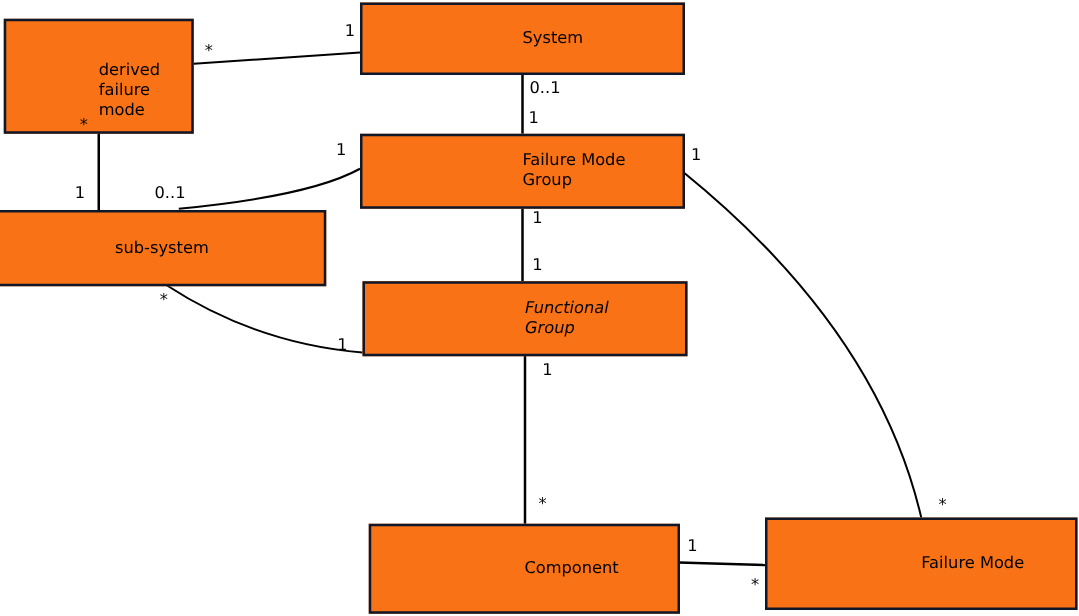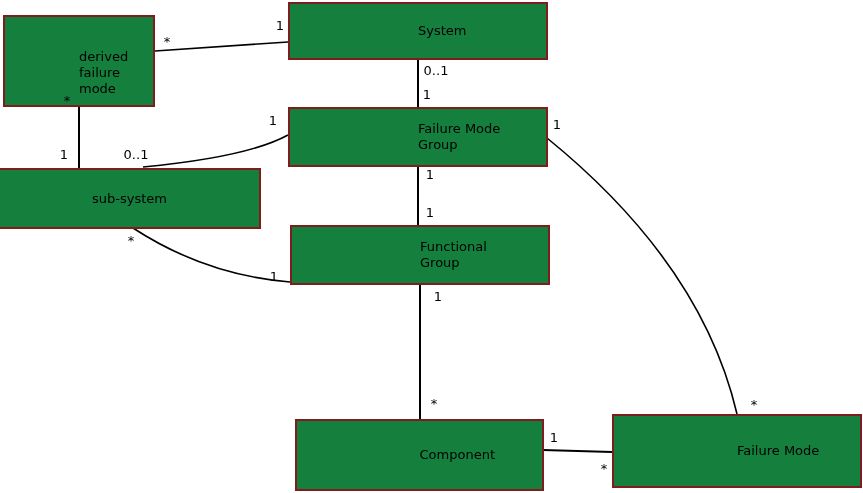--- a/index.html
+++ b/index.html
@@ -18,22 +18,22 @@
   }
   #edges-svg {
     position: absolute;
     left: 0;
     top: 0;
     width: 863px;
     height: 493px;
   }
   .node {
     position: absolute;
-    background: #15803d;
-    border: 2px solid #7f1d1d;
+    background: #f97316;
+    border: 2px solid #0f172a;
     box-sizing: border-box;
   }
   .node-label {
     position: absolute;
     font-size: 13px;
     line-height: 16px;
     white-space: pre-line;
     text-align: left;
   }
   
@@ -89,21 +89,21 @@
 
   <div class="node" style="left:288px; top:107px; width:260px; height:60px;">
     <span class="node-label label-center-left">Failure Mode
 Group</span>
   </div>
 
   <div class="node" style="left:-2px; top:168px; width:263px; height:61px;">
     <span class="node-label label-centered">sub-system</span>
   </div>
 
-  <div class="node" style="left:290px; top:225px; width:260px; height:60px;">
+  <div class="node" style="left:290px; top:225px; width:260px; height:60px;font-style:italic;">
     <span class="node-label label-center-left">Functional
 Group</span>
   </div>
 
   <div class="node" style="left:295px; top:419px; width:249px; height:72px;">
     <span class="node-label label-center-left">Component</span>
   </div>
 
   <div class="node" style="left:612px; top:414px; width:250px; height:74px;">
     <span class="node-label label-center-left">Failure Mode</span>

